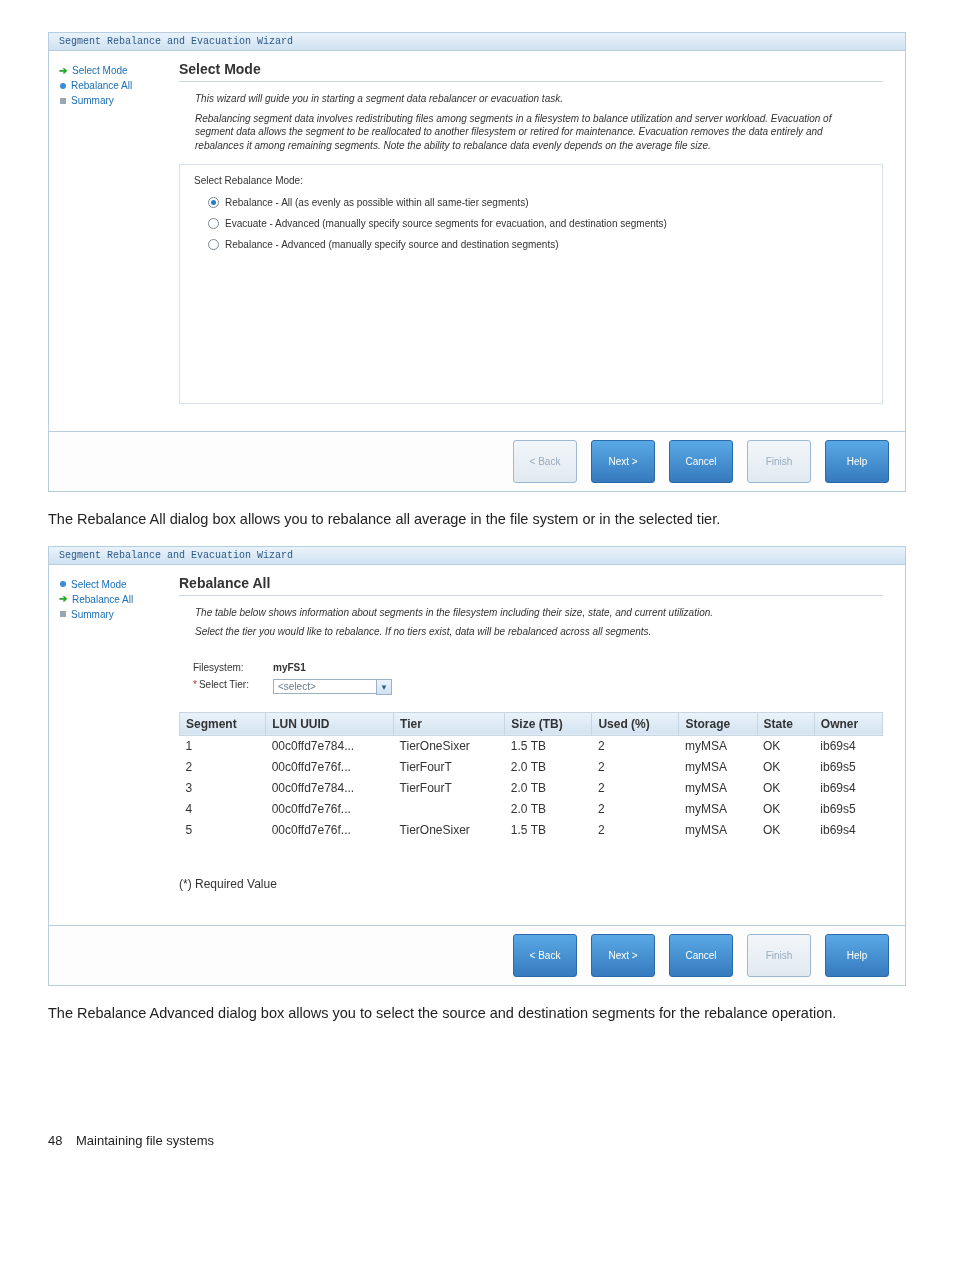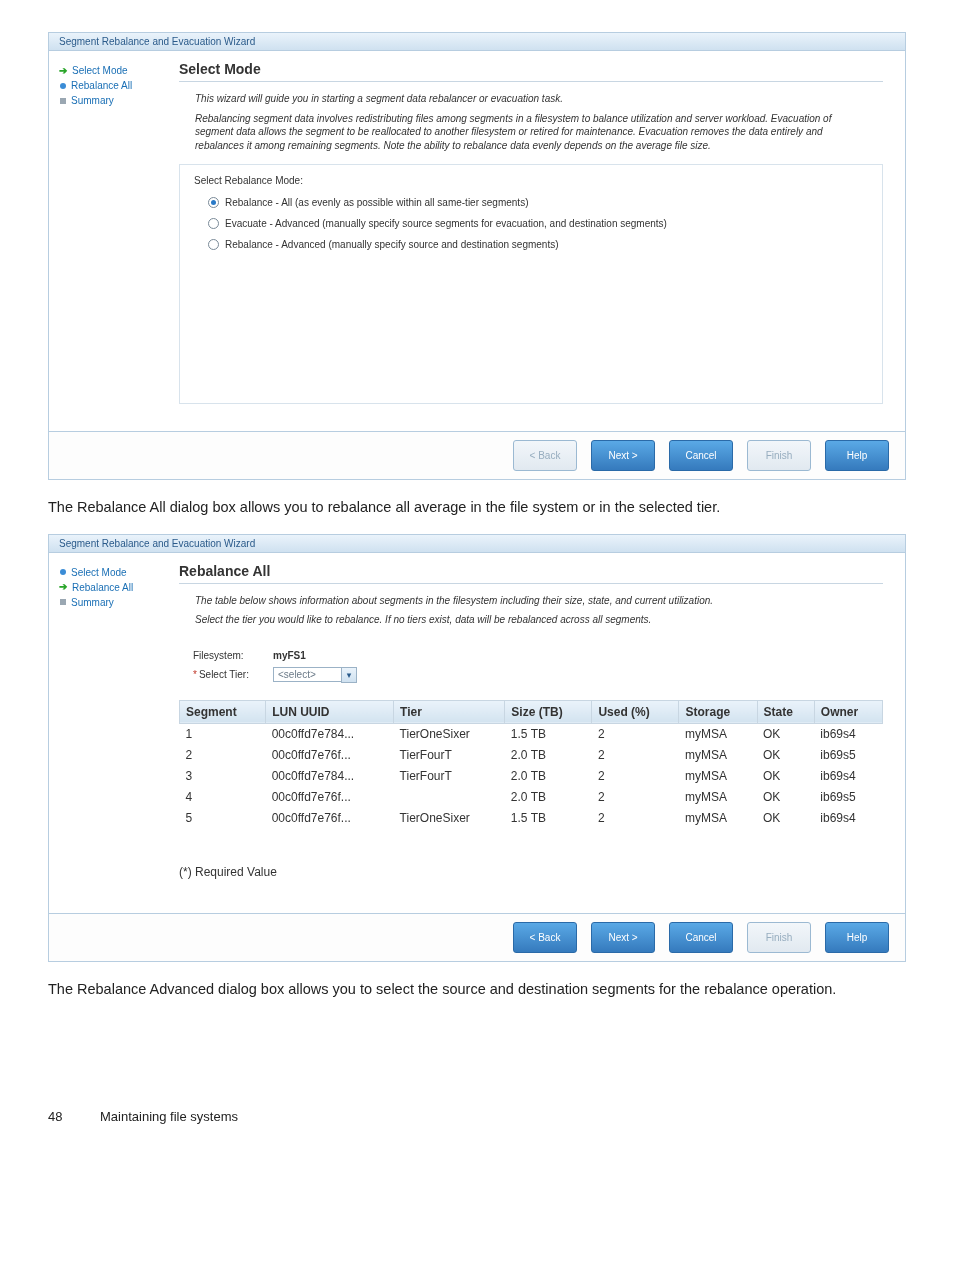--- a/index.html
+++ b/index.html
@@ -3,57 +3,57 @@
 <meta charset="utf-8">
 <style>
   * { box-sizing: border-box; margin: 0; padding: 0; }
   body { background: #fff; font-family: Arial, Helvetica, sans-serif; width: 954px; margin: 0 auto; color: #222; }
   .page { padding: 32px 48px 40px 48px; }
   .wizard-frame { border: 1px solid #b7cde0; background: #fff; margin-bottom: 18px; }
   .wizard-title-bar {
     background: linear-gradient(to bottom, #eaf3fb 0%, #cfe1f0 100%);
     border-bottom: 1px solid #b7cde0;
     padding: 3px 10px;
-    font-size: 10px; color: #2a5a8a;
+    font-size: 10px; color: #2a5a8a; font-family: Liberation Mono, monospace;
   }
   .wizard-body { display: flex; min-height: 380px; }
   .wiz-frame2 .wizard-body { min-height: 360px; }
   .sidebar { width: 130px; padding: 12px 8px 8px 10px; font-size: 10px; }
   .sidebar-item { display: flex; align-items: center; gap: 5px; padding: 2px 0; color: #1a6fb5; }
   .sidebar-item .bullet { width: 8px; height: 8px; display: inline-block; }
   .bullet.arrow-green { color: #2aa52a; font-weight: bold; font-size: 10px; line-height: 8px; }
   .bullet.dot-blue { border-radius: 50%; background: #3b8cd6; width: 6px; height: 6px; margin-left:1px; }
   .bullet.sq-grey { background: #9aa7b2; width: 6px; height: 6px; margin-left:1px; }
   .main-pane { flex: 1; padding: 10px 22px 10px 0; font-size: 10px; color: #333; }
   .section-title { font-size: 14px; font-weight: bold; color: #333; border-bottom: 1px solid #c8d6e2; padding-bottom: 4px; margin-bottom: 10px; }
   .para { margin: 6px 16px; line-height: 1.35; font-style: italic; }
   .inner-box { border: 1px solid #d8e3ec; padding: 10px 14px 10px 14px; margin-top: 12px; min-height: 240px; }
   .radio-row { display: flex; align-items: center; gap: 6px; padding: 5px 0 5px 14px; }
   .radio-dot { width: 11px; height: 11px; border-radius: 50%; border: 1px solid #7a8a98; display: inline-flex; align-items: center; justify-content: center; }
   .radio-dot.selected::after { content: ""; width: 5px; height: 5px; border-radius: 50%; background: #2a7ac7; display: block; }
   .button-bar { border-top: 1px solid #b7cde0; padding: 8px 16px; display: flex; justify-content: flex-end; gap: 14px; background: #fdfdfd; }
   .btn {
-    min-width: 64px; text-align: center; padding: 9px 12px;
+    min-width: 64px; text-align: center; padding: 15px 12px;
     border: 1px solid #9bb9d2; border-radius: 3px; font-size: 10px;
     background: linear-gradient(to bottom, #eaf3fb 0%, #cfe1f0 100%);
     color: #2a5a8a;
   }
   .btn.primary { background: linear-gradient(to bottom, #5aa9e6 0%, #357abd 100%); color: #fff; border-color: #2a6aa8; }
   .btn.disabled { color: #97adbf; background: linear-gradient(to bottom,#f2f6fa,#e1e9f0); }
   .body-text { font-family: Futura, "Century Gothic", Arial, sans-serif; font-weight: 300; font-size: 14.5px; color: #222; line-height: 1.35; margin: 14px 0 16px 0; }
-  .fs-row { display: flex; align-items: center; gap: 10px; padding: 3px 0; }
+  .fs-row { display: flex; align-items: flex-start; gap: 10px; padding: 3px 0; }
   .fs-label { width: 70px; }
   .fs-val { font-weight: bold; }
-  .select-box { border: 1px solid #9bb2c6; padding: 1px 4px; font-size: 10px; color: #6b7a88; width: 69px; display: inline-block; }
+  .select-box { border: 1px solid #9bb2c6; padding: 1px 4px; font-size: 10px; color: #6b7a88; width: 104px; display: inline-block; }
   .select-caret { display: inline-flex; width: 16px; height: 16px; border: 1px solid #9bb2c6; background: linear-gradient(to bottom,#eaf3fb,#cfe1f0); align-items: center; justify-content: center; color: #2a5a8a; font-size: 9px; margin-left: -1px; vertical-align: top; }
   table.seg { width: 100%; border-collapse: collapse; font-size: 12px; margin-top: 10px; }
   table.seg th { background: linear-gradient(to bottom,#eaf3fb,#d3e3f0); border: 1px solid #c8d6e2; text-align: left; padding: 4px 6px; font-weight: bold; color: #333; }
   table.seg td { padding: 3px 6px; border-bottom: 1px solid #f7f8fa00; color: #333; }
   .req { color: #c0392b; margin-right: 2px; }
-  .footer { display: flex; align-items: baseline; gap: 28px; font-family: Futura, "Century Gothic", Arial, sans-serif; font-weight: 300; font-size: 13px; color: #222; margin-top: 110px; }
+  .footer { display: flex; align-items: baseline; gap: 4px; font-family: Futura, "Century Gothic", Arial, sans-serif; font-weight: 300; font-size: 13px; color: #222; margin-top: 110px; }
   .footer .pg { width: 24px; }
   .prompt-label { margin-bottom: 6px; }
   .reqnote { margin-top: 36px; font-size: 12px; }
 </style>
 </head>
 <body>
 
 <div class="page">
 
   <div class="wizard-frame">

